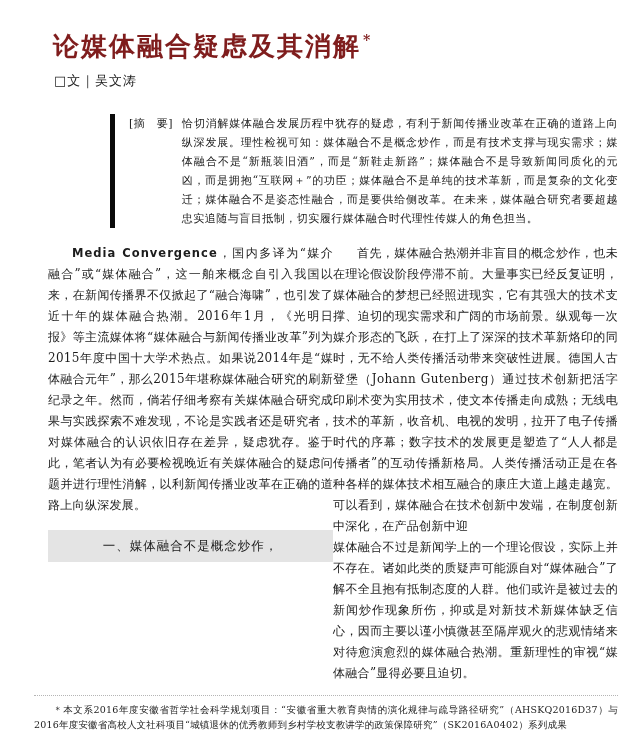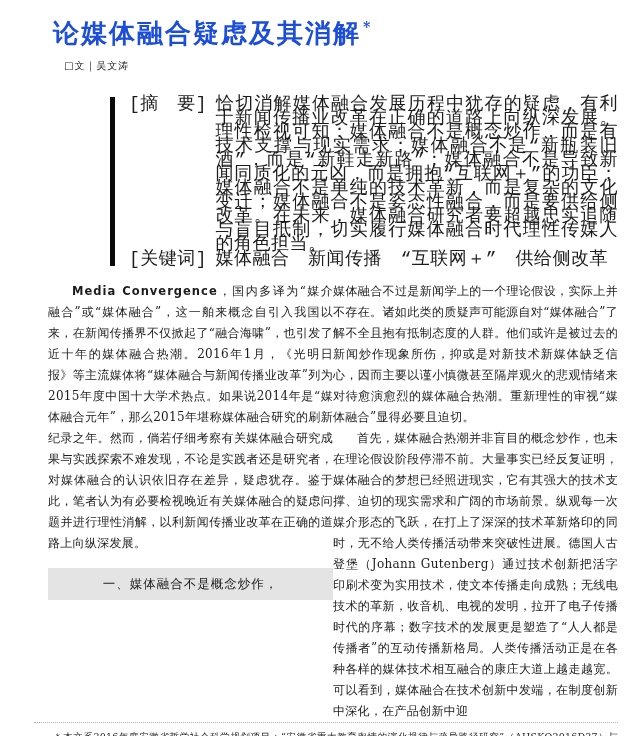--- a/index.html
+++ b/index.html
@@ -9,43 +9,42 @@
     color: #1c1c1c;
     overflow: hidden;
   }
   .page {
     box-sizing: border-box;
     width: 627px; height: 736px;
     padding: 10px 9px 0 48px;
     display: flex; flex-direction: column;
   }
   .title {
-    margin: 6px 0 0 5px;
+    margin: 19px 0 0 5px;
     font-size: 26px; font-weight: bold;
     letter-spacing: 2px;
-    color: #1d4ed8;
+    color: #7f1d1d;
   }
   .title sup { font-size: 14px; font-weight: bold; margin-left: 2px; }
   .byline {
-    margin: 8px 0 0 16px;
-    font-size: 10px; letter-spacing: 1px; color: #222;
+    margin: 8px 0 0 6px;
+    font-size: 13px; letter-spacing: 1px; color: #222;
   }
   .abstract {
     margin: 24px 0 0 62px;
     display: flex;
   }
   .abstract-bar {
     width: 5px; background: #0a0a0a; flex: none;
     margin-right: 14px;
   }
   .abstract-content {
-    font-size: 18px; line-height: 14px;
+    font-size: 11px; line-height: 19px;
     text-align: justify;
     letter-spacing: 0.5px;
-    font-family: Liberation Mono, monospace;
   }
   .abstract-p { margin: 0; padding-left: 4.8em; text-indent: -4.8em; }
   .abstract-p .label { display: inline-block; width: 4.8em; text-indent: 0; }
   .abstract-p.keywords { margin-top: 1px; }
   .columns {
     display: flex; 
     margin-top: 15px;
   }
   .col { flex: 1; min-width: 0; }
   .body-p {
@@ -90,34 +89,33 @@
 <div class="page">
 
   <h1 class="title"><span>论媒体融合疑虑及其消解</span><sup>*</sup></h1>
 
   <div class="byline"><span>□文｜</span><span>吴文涛</span></div>
 
   <div class="abstract">
     <div class="abstract-bar"></div>
     <div class="abstract-content">
       <p class="abstract-p"><span class="label">[摘　要]</span><span>恰切消解媒体融合发展历程中犹存的疑虑，有利于新闻传播业改革在正确的道路上向纵深发展。理性检视可知：媒体融合不是概念炒作，而是有技术支撑与现实需求；媒体融合不是“新瓶装旧酒”，而是“新鞋走新路”；媒体融合不是导致新闻同质化的元凶，而是拥抱“互联网＋”的功臣；媒体融合不是单纯的技术革新，而是复杂的文化变迁；媒体融合不是姿态性融合，而是要供给侧改革。在未来，媒体融合研究者要超越忠实追随与盲目抵制，切实履行媒体融合时代理性传媒人的角色担当。</span></p>
-      <p class="abstract-p keywords"><span class="label">[关键词]</span><span>媒体融合　新闻传播　“互联网＋”　供给侧改革</span></p>
     </div>
   </div>
 
   <div class="columns">
     <div class="col">
       <p class="body-p indent"><b class="lead">Media Convergence</b><span>，国内多译为“媒介融合”或“媒体融合”，这一舶来概念自引入我国以来，在新闻传播界不仅掀起了“融合海啸”，也引发了近十年的媒体融合热潮。2016年1月，《光明日报》等主流媒体将“媒体融合与新闻传播业改革”列为2015年度中国十大学术热点。如果说2014年是“媒体融合元年”，那么2015年堪称媒体融合研究的刷新纪录之年。然而，倘若仔细考察有关媒体融合研究成果与实践探索不难发现，不论是实践者还是研究者，对媒体融合的认识依旧存在差异，疑虑犹存。鉴于此，笔者认为有必要检视晚近有关媒体融合的疑虑问题并进行理性消解，以利新闻传播业改革在正确的道路上向纵深发展。</span></p>
       <div class="section-heading">
         <div>一、媒体融合不是概念炒作，</div>
       </div>
     </div>
     <div class="col">
+      <p class="body-p indent">首先，媒体融合热潮并非盲目的概念炒作，也未在理论假设阶段停滞不前。大量事实已经反复证明，媒体融合的梦想已经照进现实，它有其强大的技术支撑、迫切的现实需求和广阔的市场前景。纵观每一次媒介形态的飞跃，在打上了深深的技术革新烙印的同时，无不给人类传播活动带来突破性进展。德国人古登堡（Johann Gutenberg）通过技术创新把活字印刷术变为实用技术，使文本传播走向成熟；无线电技术的革新，收音机、电视的发明，拉开了电子传播时代的序幕；数字技术的发展更是塑造了“人人都是传播者”的互动传播新格局。人类传播活动正是在各种各样的媒体技术相互融合的康庄大道上越走越宽。可以看到，媒体融合在技术创新中发端，在制度创新中深化，在产品创新中迎</p>
       <p class="body-p">媒体融合不过是新闻学上的一个理论假设，实际上并不存在。诸如此类的质疑声可能源自对“媒体融合”了解不全且抱有抵制态度的人群。他们或许是被过去的新闻炒作现象所伤，抑或是对新技术新媒体缺乏信心，因而主要以谨小慎微甚至隔岸观火的悲观情绪来对待愈演愈烈的媒体融合热潮。重新理性的审视“媒体融合”显得必要且迫切。</p>
-      <p class="body-p indent">首先，媒体融合热潮并非盲目的概念炒作，也未在理论假设阶段停滞不前。大量事实已经反复证明，媒体融合的梦想已经照进现实，它有其强大的技术支撑、迫切的现实需求和广阔的市场前景。纵观每一次媒介形态的飞跃，在打上了深深的技术革新烙印的同时，无不给人类传播活动带来突破性进展。德国人古登堡（Johann Gutenberg）通过技术创新把活字印刷术变为实用技术，使文本传播走向成熟；无线电技术的革新，收音机、电视的发明，拉开了电子传播时代的序幕；数字技术的发展更是塑造了“人人都是传播者”的互动传播新格局。人类传播活动正是在各种各样的媒体技术相互融合的康庄大道上越走越宽。可以看到，媒体融合在技术创新中发端，在制度创新中深化，在产品创新中迎</p>
     </div>
   </div>
 
   <div class="footnote">
     <p>＊本文系2016年度安徽省哲学社会科学规划项目：“安徽省重大教育舆情的演化规律与疏导路径研究”（AHSKQ2016D37）与2016年度安徽省高校人文社科项目“城镇退休的优秀教师到乡村学校支教讲学的政策保障研究”（SK2016A0402）系列成果</p>
   </div>
 
 </div>
 
 </body></html>

